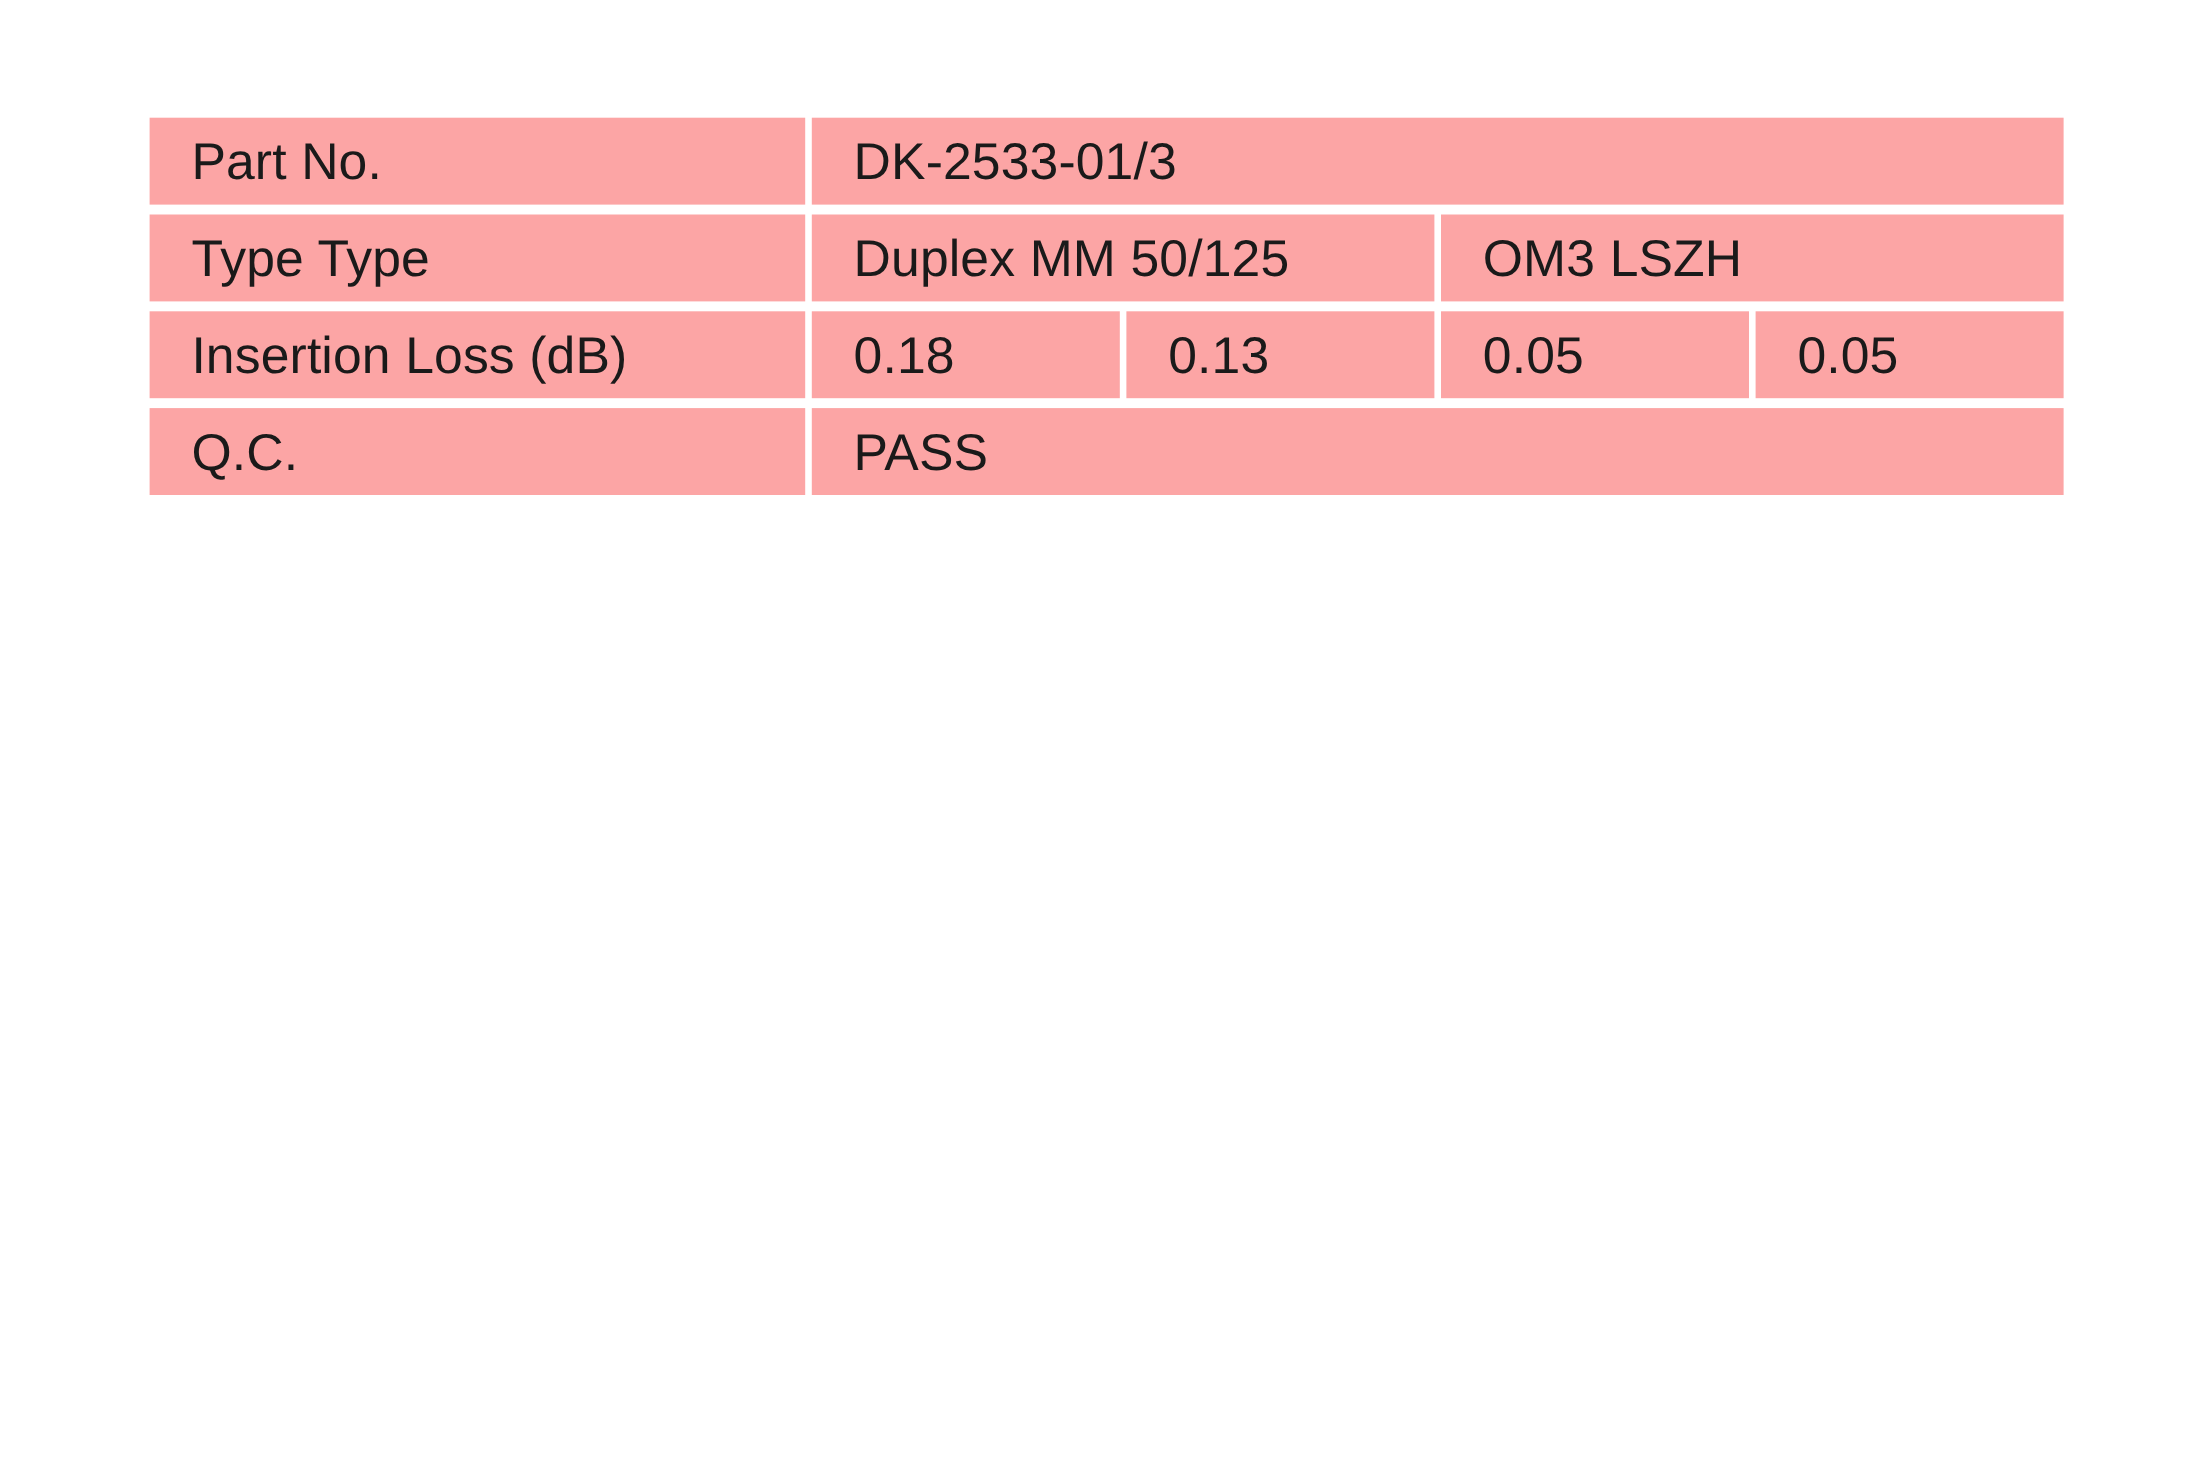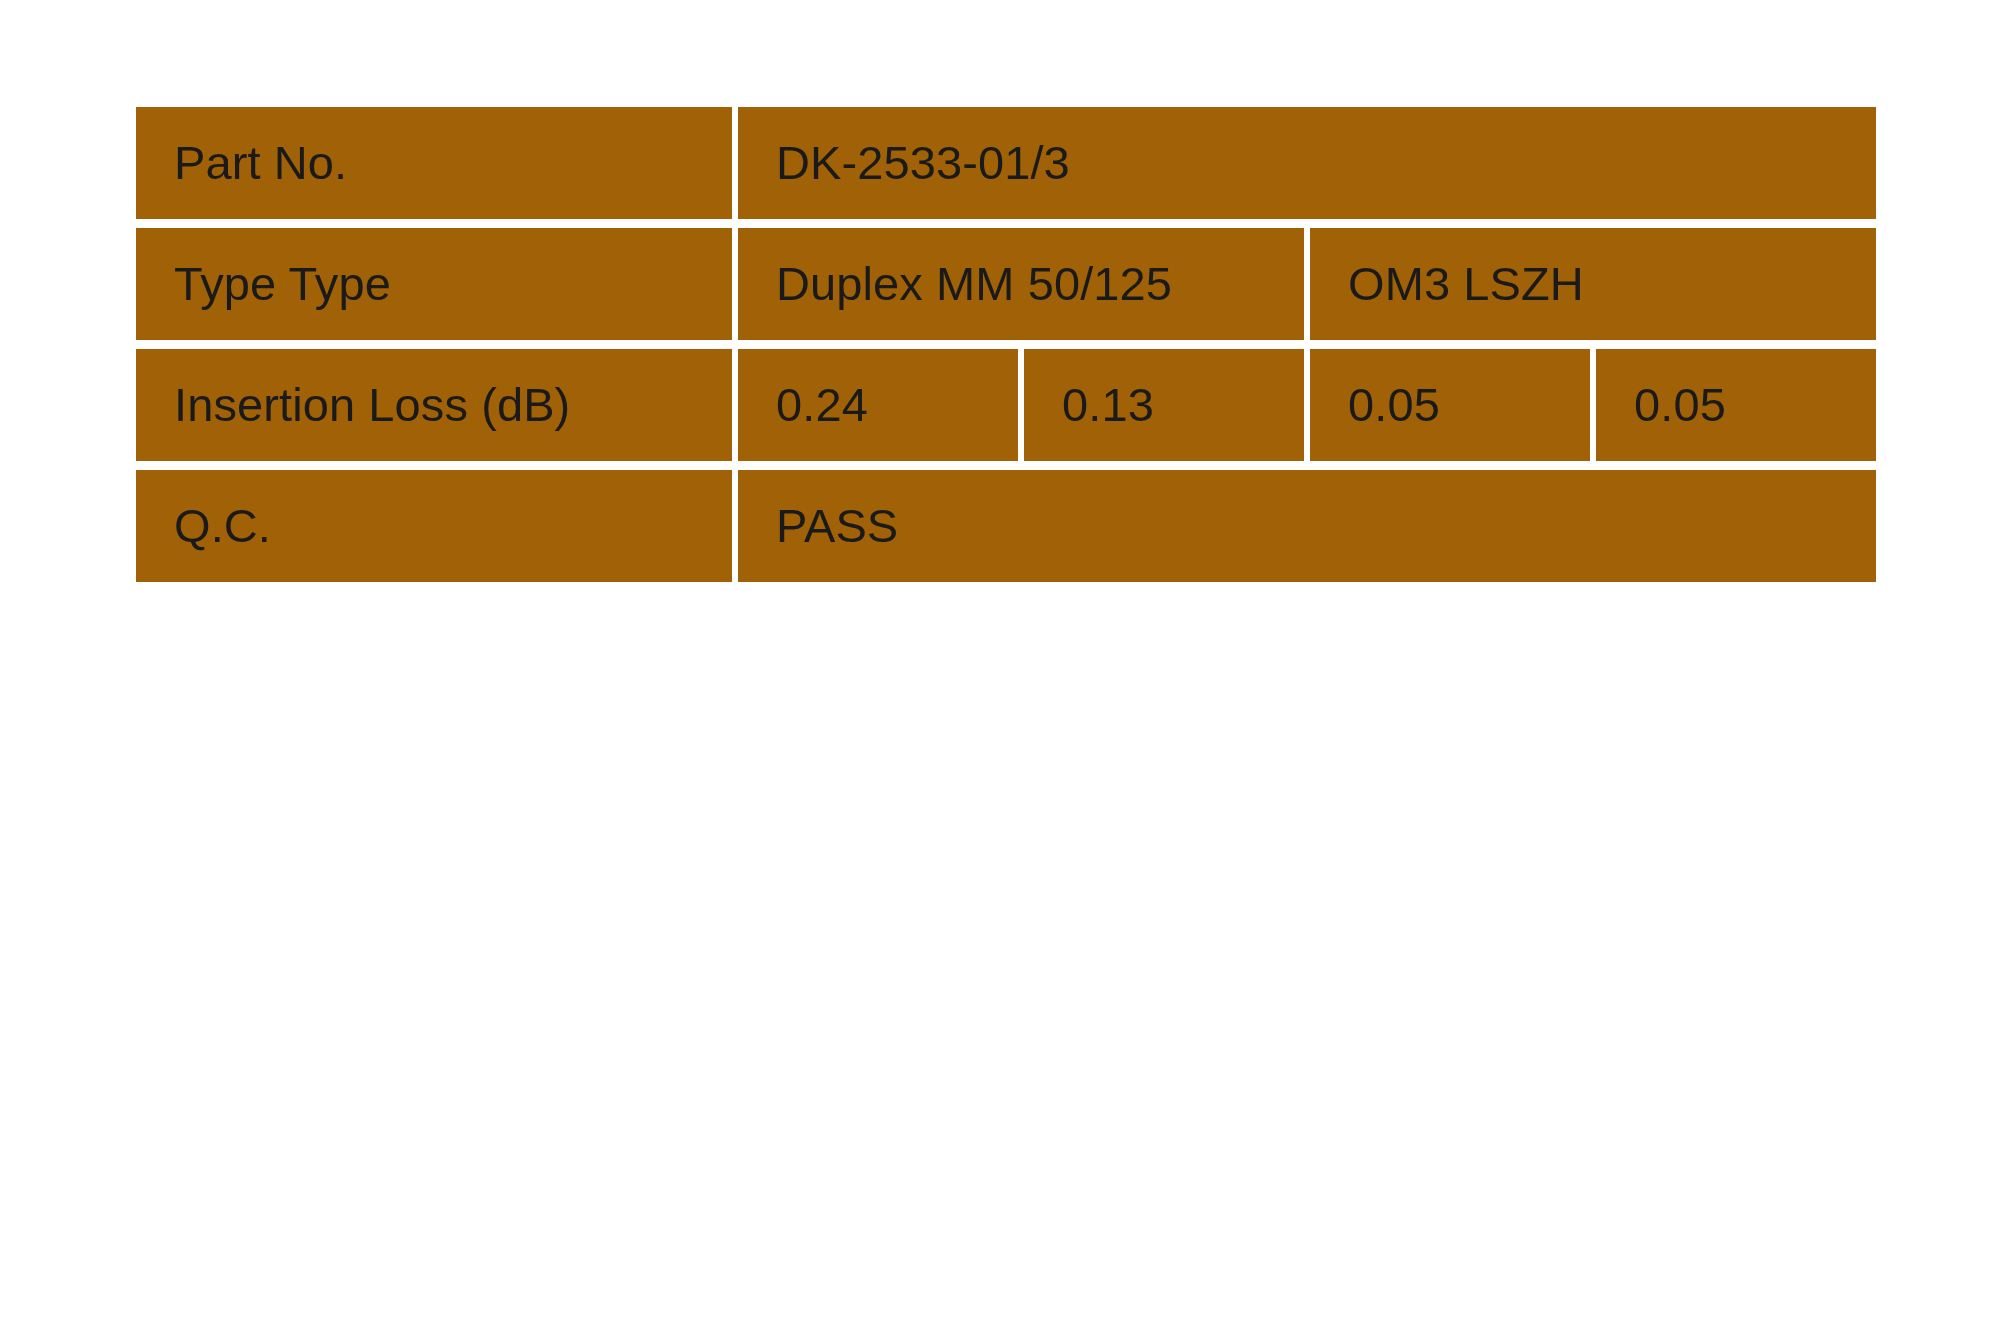--- a/index.html
+++ b/index.html
@@ -23,22 +23,22 @@
   }
 
   table.spec {
     border-collapse: separate;
     border-spacing: 6px 9px;
     table-layout: fixed;
     width: 1740px;
   }
 
   table.spec td {
-    background: #a16207;
-    height: 112px;
+    background: #fca5a5;
+    height: 79px;
     vertical-align: middle;
     padding: 0 0 0 38px;
     font-size: 47px;
     font-weight: 400;
     line-height: 1.1;
     letter-spacing: 0.1px;
     white-space: nowrap;
     overflow: hidden;
   }
 
@@ -69,21 +69,21 @@
         <td class="label">Part No.</td>
         <td colspan="4">DK-2533-01/3</td>
       </tr>
       <tr>
         <td class="label">Type Type</td>
         <td colspan="2">Duplex MM 50/125</td>
         <td colspan="2">OM3 LSZH</td>
       </tr>
       <tr>
         <td class="label">Insertion Loss (dB)</td>
-        <td>0.24</td>
+        <td>0.18</td>
         <td>0.13</td>
         <td>0.05</td>
         <td>0.05</td>
       </tr>
       <tr>
         <td class="label">Q.C.</td>
         <td colspan="4">PASS</td>
       </tr>
     </tbody>
   </table>

